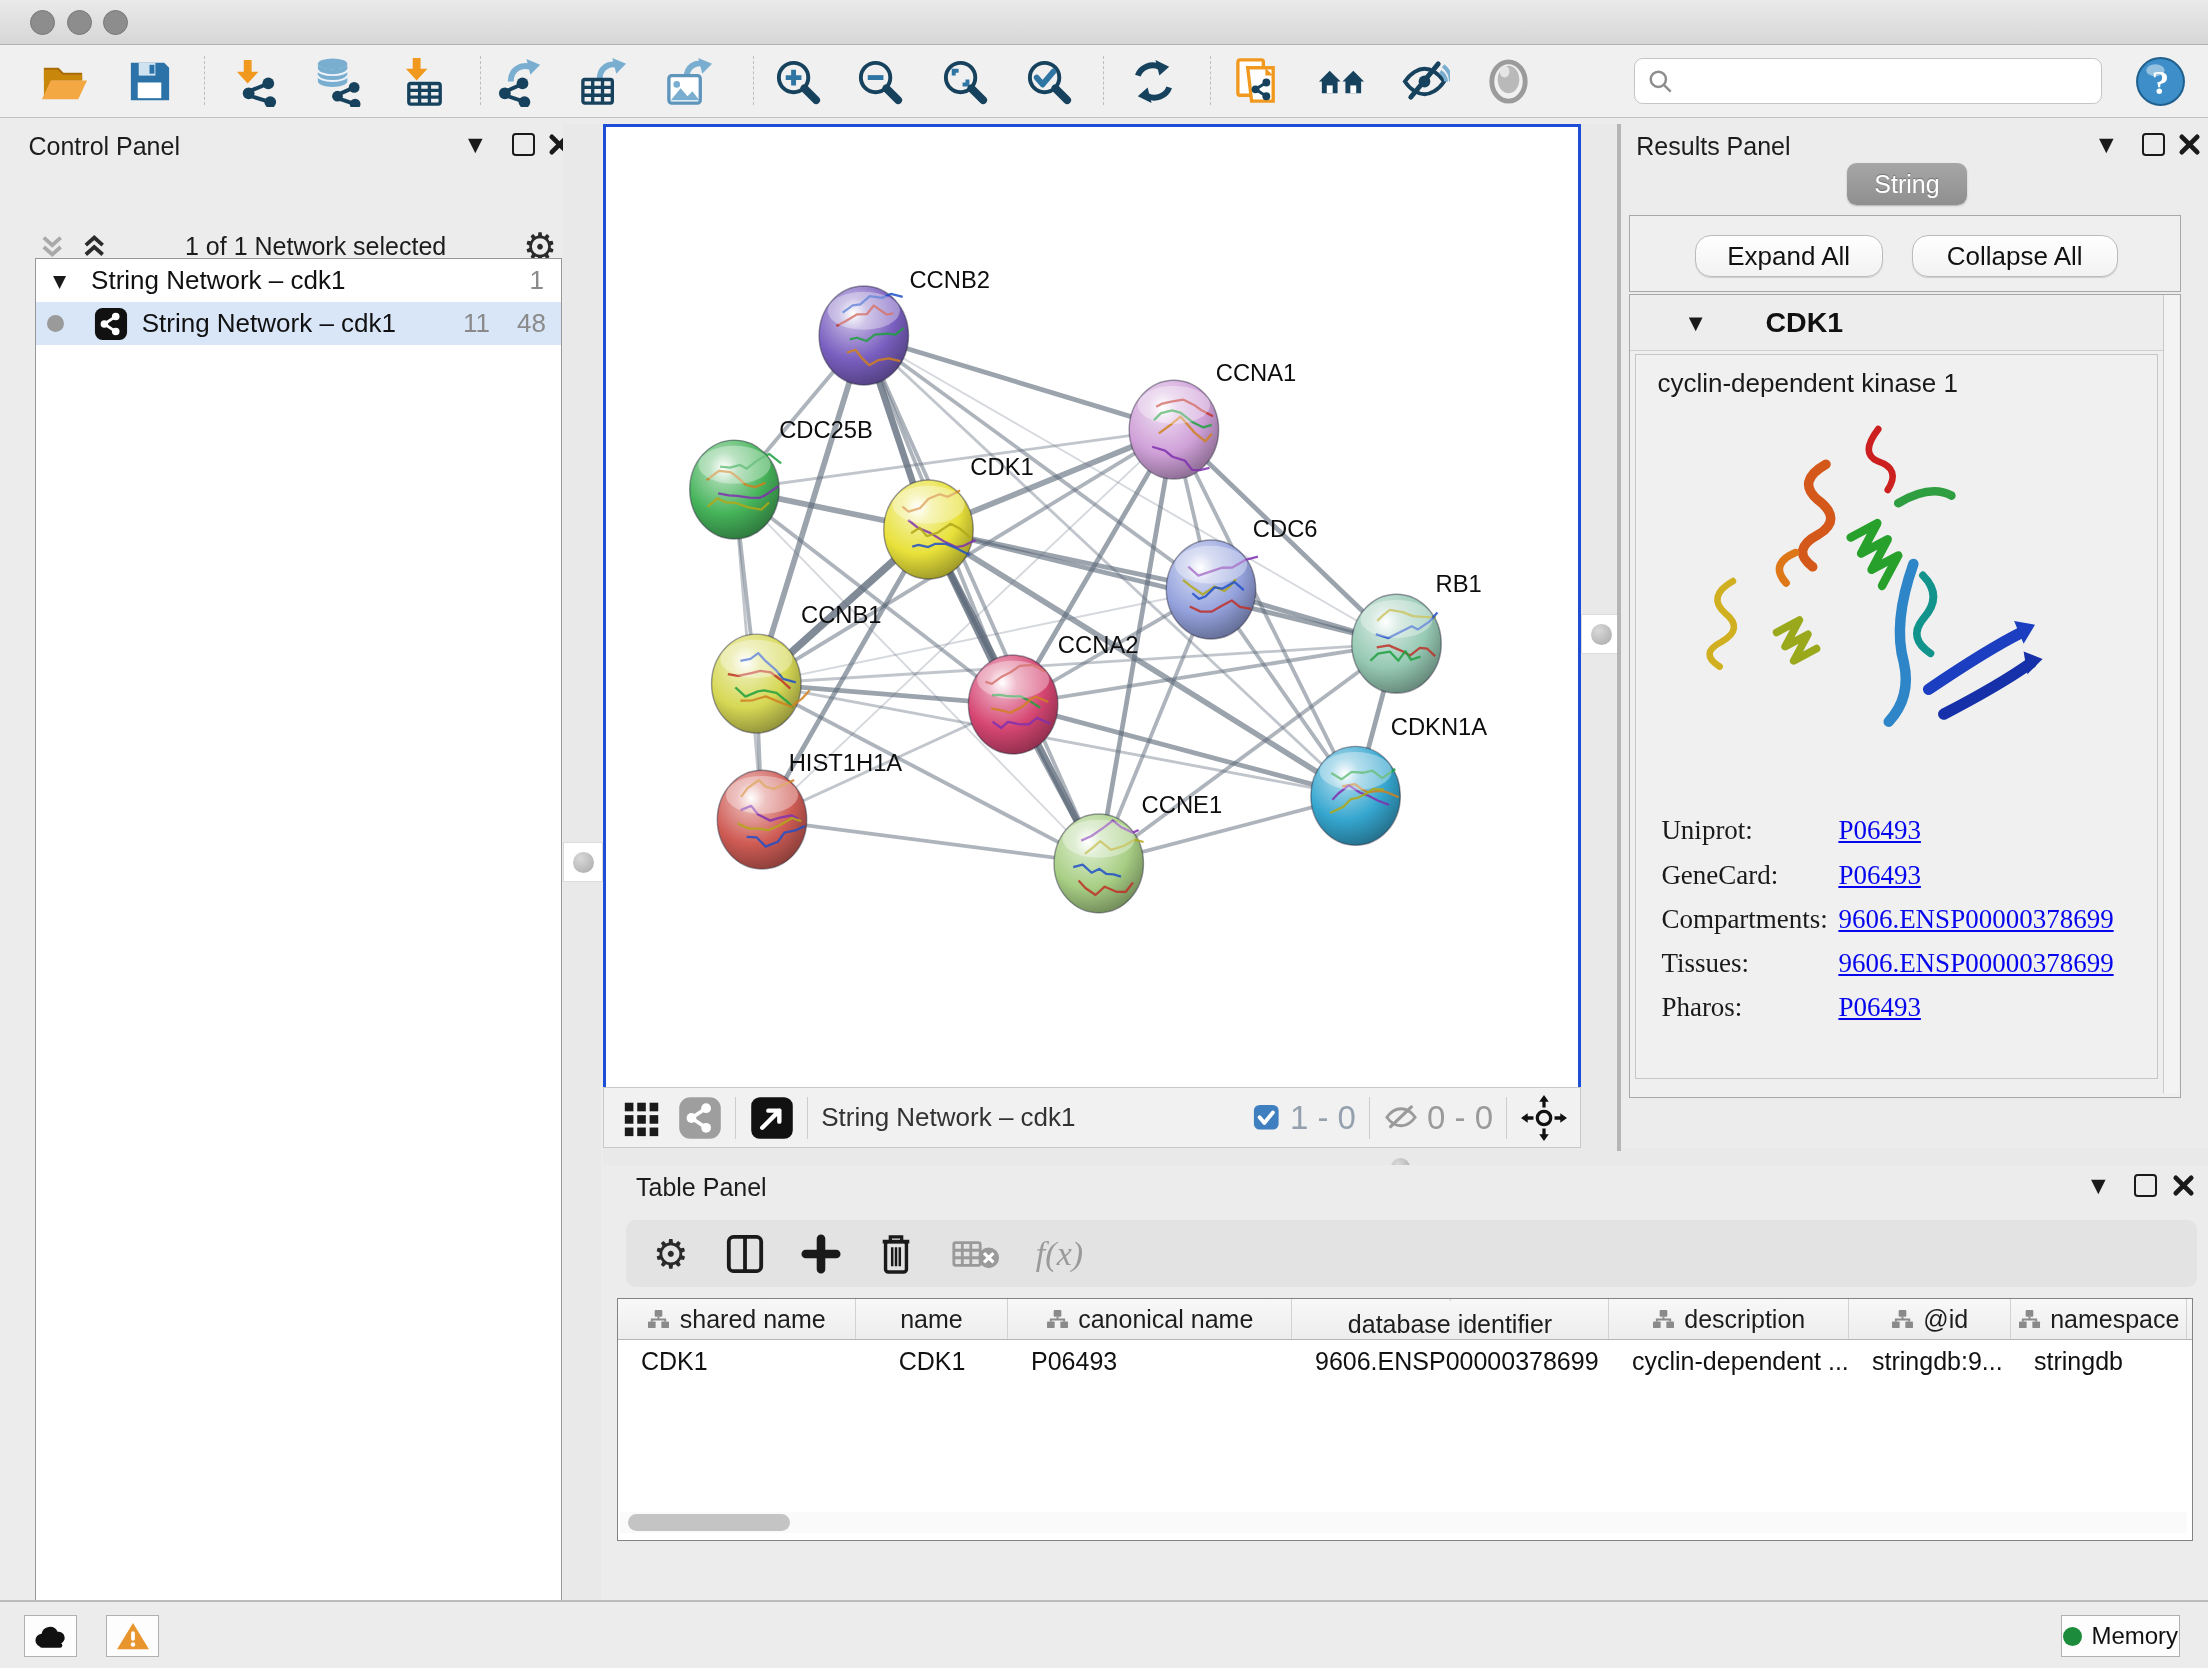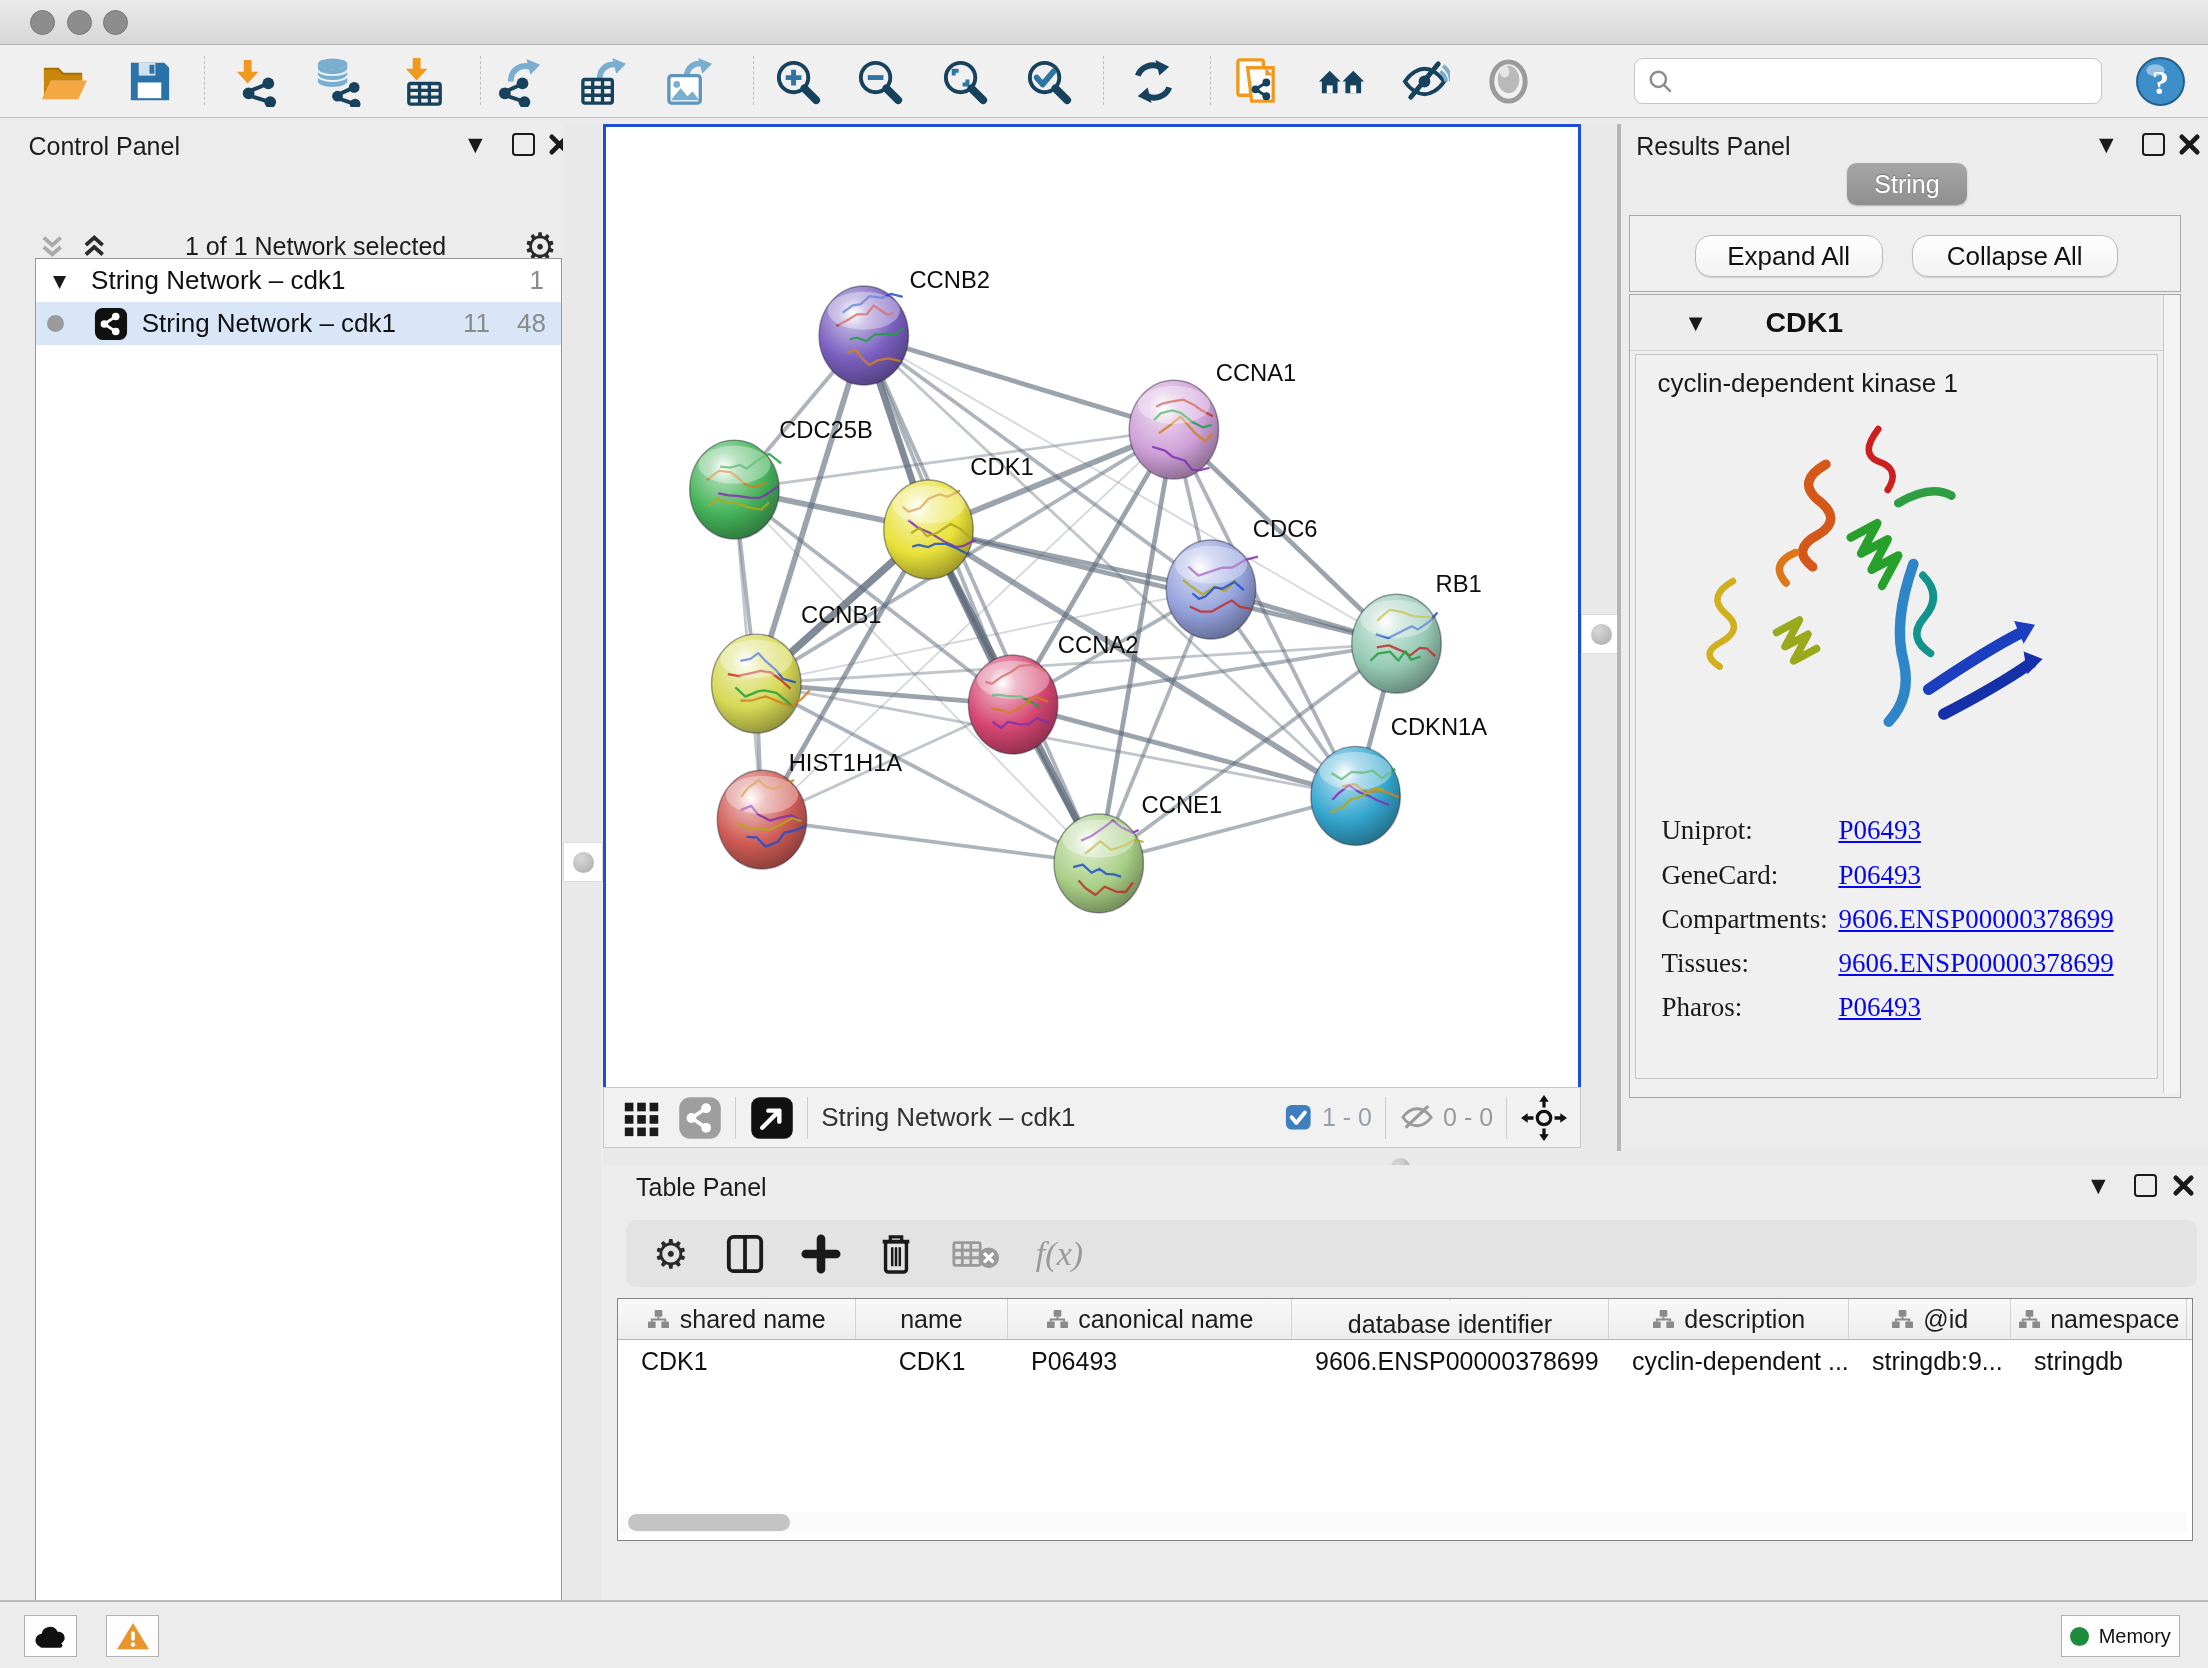--- a/index.html
+++ b/index.html
@@ -25,21 +25,21 @@
   .listbox{background:#fff;border:1.9px solid #979797;}
   .lrow{height:43px;display:flex;align-items:center;font-size:26px;color:#111;}
   .lrow.sel{background:#d9e6f8;}
   .gray-num{color:#8a8a8a;}
   .gear{font-family:"DejaVu Sans",sans-serif;color:#2a2a2a;}
   
   .canvas{left:603px;top:124px;width:978px;height:1161px;background:#fff;border:3px solid #1d4ed8;box-sizing:border-box;}
   .cbar{left:603px;top:1087px;width:978px;height:61px;background:#f1f1f1;border:1px solid #c8c8c8;box-sizing:border-box;display:flex;align-items:center;}
   .cbar-sep{width:0;height:42px;border-left:1px solid #cccccc;margin:0 13.3px;}
   .cbar-title{font-size:26px;color:#333;}
-  .cnt{font-size:25px;color:#95a0ae;}
+  .cnt{font-size:33px;color:#95a0ae;}
   
   .vsplit{background:#e9e9e9;}
   .split-handle{width:38px;height:38px;background:#fff;border:1px solid #dcdcdc;display:flex;align-items:center;justify-content:center;}
   .split-dot{width:21px;height:21px;border-radius:50%;background:radial-gradient(circle at 35% 30%,#d9d9d9,#a8a8a8);}
   
   .rbox{border:1.9px solid #a8a8a8;background:#efefef;}
   .pill-btn{background:linear-gradient(#ffffff,#f2f2f2);border:1px solid #bcbcbc;border-radius:16px;font-size:26px;color:#111;display:flex;align-items:center;justify-content:center;box-shadow:0 1px 1px rgba(0,0,0,.15);}
   .xl{font-family:"Liberation Serif",serif;}
   .xl-title{font-size:27.6px;font-weight:bold;color:#111;}
   .xl-row{display:flex;margin-top:13.3px;}
@@ -784,17 +784,17 @@
   </div>
   <div class="abs statusbtn" style="left:106px;top:1615px;width:51px;height:40px;">
     <svg width="34" height="30" viewBox="0 0 36 32">
         <path d="M18 2L35 30H1z" fill="#e8952e"></path>
         <rect x="16" y="11" width="4" height="10" rx="2" fill="#fff"></rect>
         <circle cx="18" cy="25" r="2.4" fill="#fff"></circle>
       </svg>
   </div>
   <div class="abs statusbtn" style="left:2061px;top:1615px;width:117px;height:40px;gap:9.5px;">
     <span style="width:19px;height:19px;border-radius:50%;background:#1c8c3c;"></span>
-    <span style="font-size:20px;color:#111;">Memory</span>
+    <span style="font-size:24px;color:#111;">Memory</span>
   </div>
 
 </div>
 
 
 </body></html>

